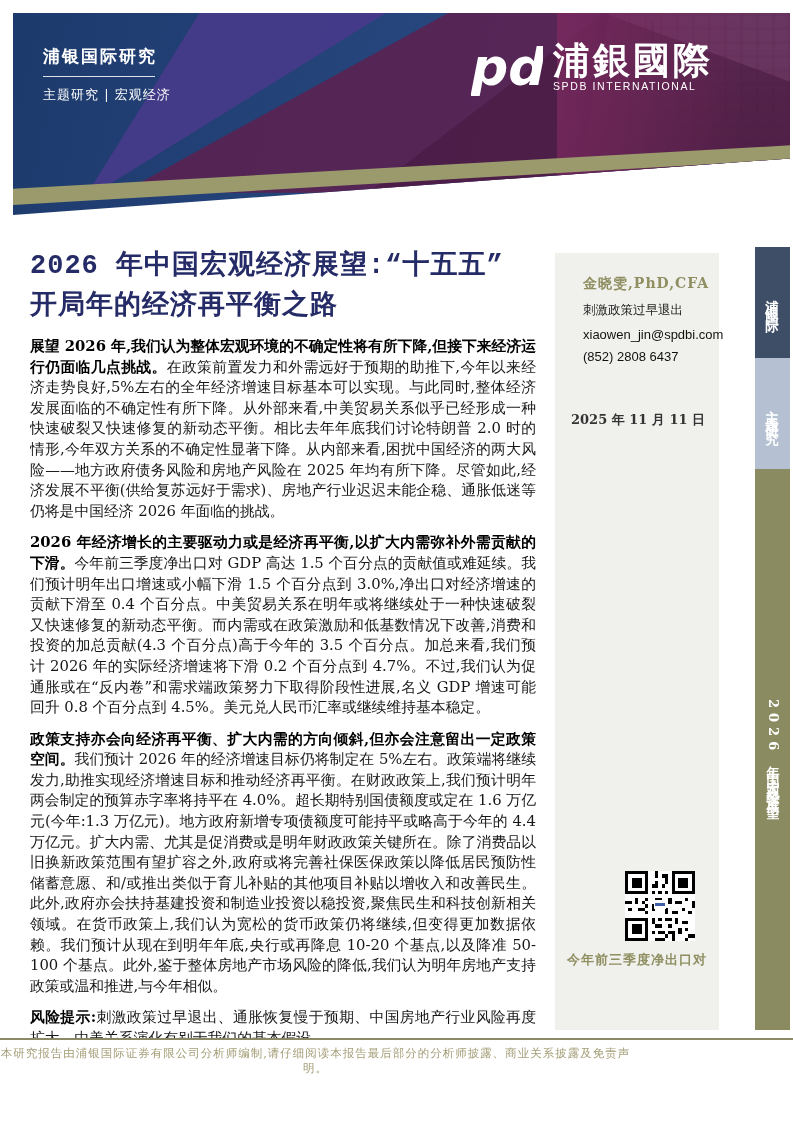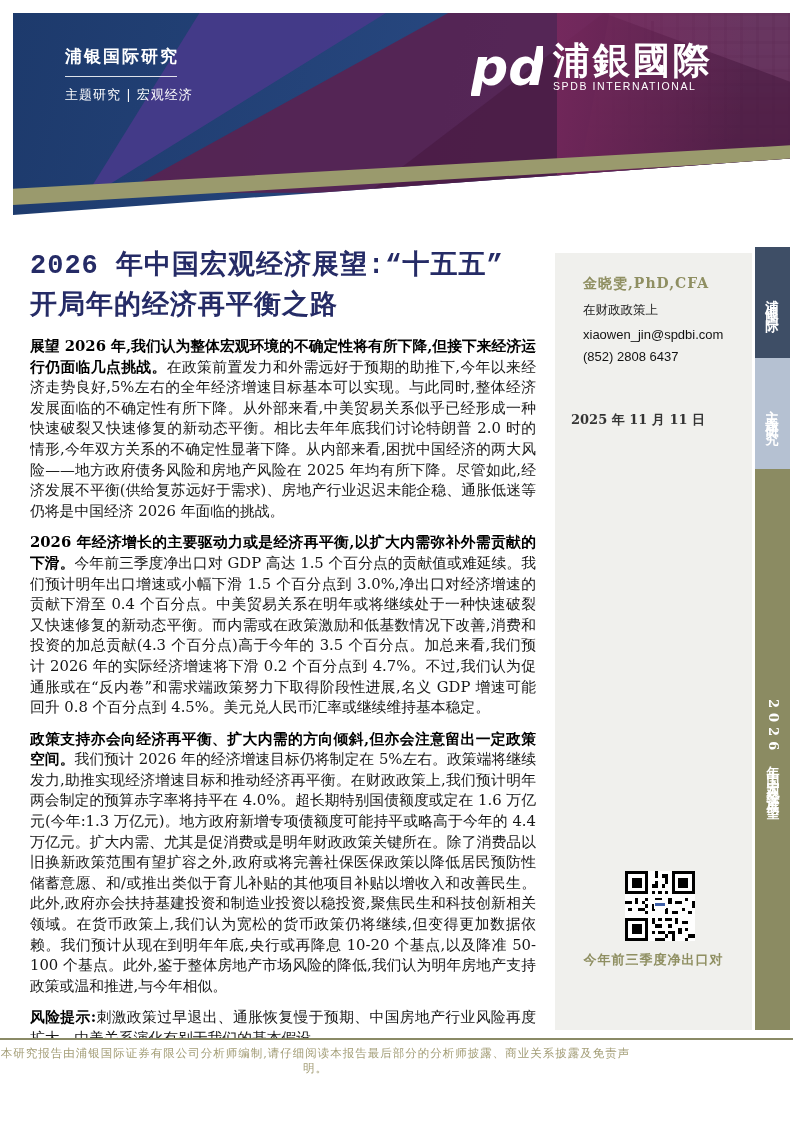--- a/index.html
+++ b/index.html
@@ -22,41 +22,41 @@
       repeating-linear-gradient(180deg,rgba(60,45,55,.14) 0 3px,rgba(0,0,0,0) 3px 14px),
       linear-gradient(180deg,#c9d2dd 0%,#bcc3cd 32%,#a39297 58%,#7d686d 100%);
     clip-path:polygon(14% 0,100% 0,100% 100%,0 100%);}
   .banner .photo-tint{position:absolute;right:0;top:0;width:30%;height:100%;
     background:linear-gradient(100deg,rgba(122,41,94,.85) 0%,rgba(122,41,94,.35) 45%,rgba(122,41,94,0) 75%);}
   .banner .spire{position:absolute;right:17.5%;top:4%;width:3px;height:34px;background:#8e8f99;}
   .banner .dome{position:absolute;right:14%;top:16%;width:58px;height:26px;background:#97878b;
     clip-path:polygon(18% 100%,30% 22%,50% 0,70% 22%,82% 100%);}
   .banner .olive-strip{position:absolute;inset:0;background:#9a9a6d;
     clip-path:polygon(0 87%,100% 65.5%,100% 72.5%,0 95%);}
-  .brand-block{position:absolute;left:52px;top:32px;color:#fff;z-index:5;}
+  .brand-block{position:absolute;left:30px;top:32px;color:#fff;z-index:5;}
   .brand-title{font-size:17px;font-weight:bold;letter-spacing:2px;font-family:"DejaVu Serif","Liberation Serif",serif;}
   .brand-underline{width:112px;height:1px;background:rgba(255,255,255,.85);margin:8px 0 9px 0;}
   .brand-sub{font-size:13px;font-weight:normal;letter-spacing:1px;font-family:"DejaVu Serif","Liberation Serif",serif;}
   .logo-block{position:absolute;left:458px;top:22px;display:flex;align-items:flex-start;z-index:5;color:#fff;}
   .logo-mark{width:72px;height:68px;}
   .logo-texts{margin-left:10px;margin-top:8px;}
   .logo-cn{font-size:37px;font-weight:bold;letter-spacing:3px;line-height:34px;font-family:"DejaVu Serif","Liberation Serif",serif;}
   .logo-en{font-size:10.5px;letter-spacing:1.6px;margin-top:3px;}
   
   .doc-title{position:absolute;left:30px;top:246px;width:525px;color:#252b66;
     font-family:Liberation Mono, monospace;
     font-size:27px;font-weight:bold;line-height:40px;letter-spacing:1px;}
   
   .body-col{position:absolute;left:30px;top:336px;width:518px;height:703px;overflow:hidden;
     font-family:"DejaVu Serif","Liberation Serif",serif;
     font-size:14.8px;line-height:20.6px;color:#161616;text-align:justify;}
   .body-col p{margin:0 12px 11px 0;}
   .body-col .lead{font-weight:bold;color:#000;}
   
-  .info-panel{position:absolute;left:555px;top:253px;width:197px;height:777px;background:#f0f0ed;}
+  .info-panel{position:absolute;left:555px;top:253px;width:164px;height:777px;background:#f0f0ed;}
   .analyst{position:absolute;left:28px;top:22px;}
   .analyst-name{font-size:14px;font-weight:bold;color:#8f8f62;letter-spacing:1px;
     font-family:"DejaVu Serif","Liberation Serif",serif;}
   .analyst-role{font-size:12.5px;color:#222;margin-top:9px;font-family:"DejaVu Serif","Liberation Serif",serif;}
   .analyst-email{font-size:13px;color:#111;margin-top:8px;text-decoration:none;display:block;}
   .analyst-phone{font-size:13px;color:#111;margin-top:7px;}
   .report-date{position:absolute;left:16px;top:158px;font-size:13px;font-weight:bold;color:#333;
     font-family:"DejaVu Serif","Liberation Serif",serif;}
   .qr{position:absolute;left:70px;top:618px;width:70px;height:70px;background:#fff;}
   .qr-caption{position:absolute;left:0;top:698px;width:100%;text-align:center;
@@ -116,21 +116,21 @@
   <div class="body-col">
     <p><span class="lead">展望 2026 年,我们认为整体宏观环境的不确定性将有所下降,但接下来经济运行仍面临几点挑战。</span><span>在政策前置发力和外需远好于预期的助推下,今年以来经济走势良好,5%左右的全年经济增速目标基本可以实现。与此同时,整体经济发展面临的不确定性有所下降。从外部来看,中美贸易关系似乎已经形成一种快速破裂又快速修复的新动态平衡。相比去年年底我们讨论特朗普 2.0 时的情形,今年双方关系的不确定性显著下降。从内部来看,困扰中国经济的两大风险——地方政府债务风险和房地产风险在 2025 年均有所下降。尽管如此,经济发展不平衡(供给复苏远好于需求)、房地产行业迟迟未能企稳、通胀低迷等仍将是中国经济 2026 年面临的挑战。</span></p>
     <p><span class="lead">2026 年经济增长的主要驱动力或是经济再平衡,以扩大内需弥补外需贡献的下滑。</span><span>今年前三季度净出口对 GDP 高达 1.5 个百分点的贡献值或难延续。我们预计明年出口增速或小幅下滑 1.5 个百分点到 3.0%,净出口对经济增速的贡献下滑至 0.4 个百分点。中美贸易关系在明年或将继续处于一种快速破裂又快速修复的新动态平衡。而内需或在政策激励和低基数情况下改善,消费和投资的加总贡献(4.3 个百分点)高于今年的 3.5 个百分点。加总来看,我们预计 2026 年的实际经济增速将下滑 0.2 个百分点到 4.7%。不过,我们认为促通胀或在“反内卷”和需求端政策努力下取得阶段性进展,名义 GDP 增速可能回升 0.8 个百分点到 4.5%。美元兑人民币汇率或继续维持基本稳定。</span></p>
     <p><span class="lead">政策支持亦会向经济再平衡、扩大内需的方向倾斜,但亦会注意留出一定政策空间。</span><span>我们预计 2026 年的经济增速目标仍将制定在 5%左右。政策端将继续发力,助推实现经济增速目标和推动经济再平衡。在财政政策上,我们预计明年两会制定的预算赤字率将持平在 4.0%。超长期特别国债额度或定在 1.6 万亿元(今年:1.3 万亿元)。地方政府新增专项债额度可能持平或略高于今年的 4.4 万亿元。扩大内需、尤其是促消费或是明年财政政策关键所在。除了消费品以旧换新政策范围有望扩容之外,政府或将完善社保医保政策以降低居民预防性储蓄意愿、和/或推出类似于育儿补贴的其他项目补贴以增收入和改善民生。此外,政府亦会扶持基建投资和制造业投资以稳投资,聚焦民生和科技创新相关领域。在货币政策上,我们认为宽松的货币政策仍将继续,但变得更加数据依赖。我们预计从现在到明年年底,央行或再降息 10-20 个基点,以及降准 50-100 个基点。此外,鉴于整体房地产市场风险的降低,我们认为明年房地产支持政策或温和推进,与今年相似。</span></p>
     <p><span class="lead">风险提示:</span><span>刺激政策过早退出、通胀恢复慢于预期、中国房地产行业风险再度扩大、中美关系演化有别于我们的基本假设。</span></p>
   </div>
 
   <div class="info-panel">
     <div class="analyst">
       <div class="analyst-name">金晓雯,PhD,CFA</div>
-      <div class="analyst-role">在财政政策上</div>
+      <div class="analyst-role">刺激政策过早退出</div>
       <a class="analyst-email" href="#">xiaowen_jin@spdbi.com</a>
       <div class="analyst-phone">(852) 2808 6437</div>
     </div>
     <div class="report-date">2025 年 11 月 11 日</div>
 
     <svg class="qr" viewBox="0 0 21 21" shape-rendering="crispEdges">
       <rect width="21" height="21" fill="#ffffff"></rect>
       <path fill="#000" d="M0 0h7v7H0zM14 0h7v7h-7zM0 14h7v7H0z"></path>
       <path fill="#fff" d="M1 1h5v5H1zM15 1h5v5h-5zM1 15h5v5H1z"></path>
       <path fill="#000" d="M2 2h3v3H2zM16 2h3v3h-3zM2 16h3v3H2z"></path>

